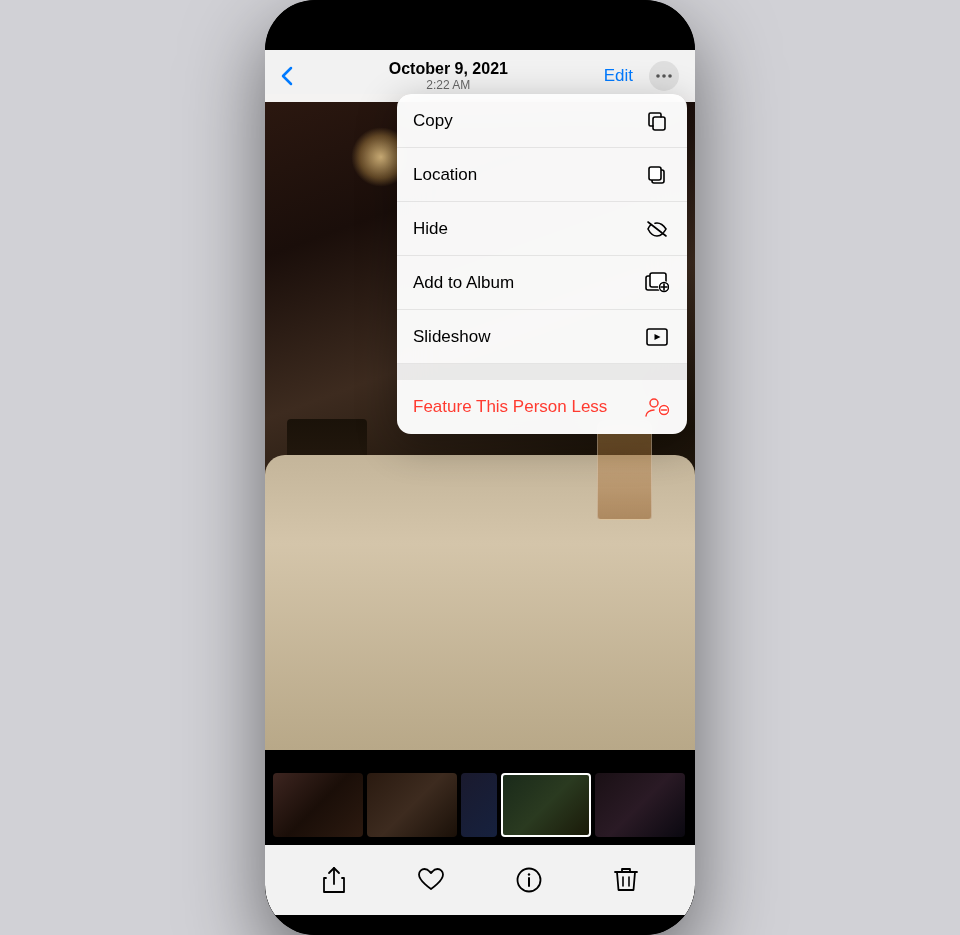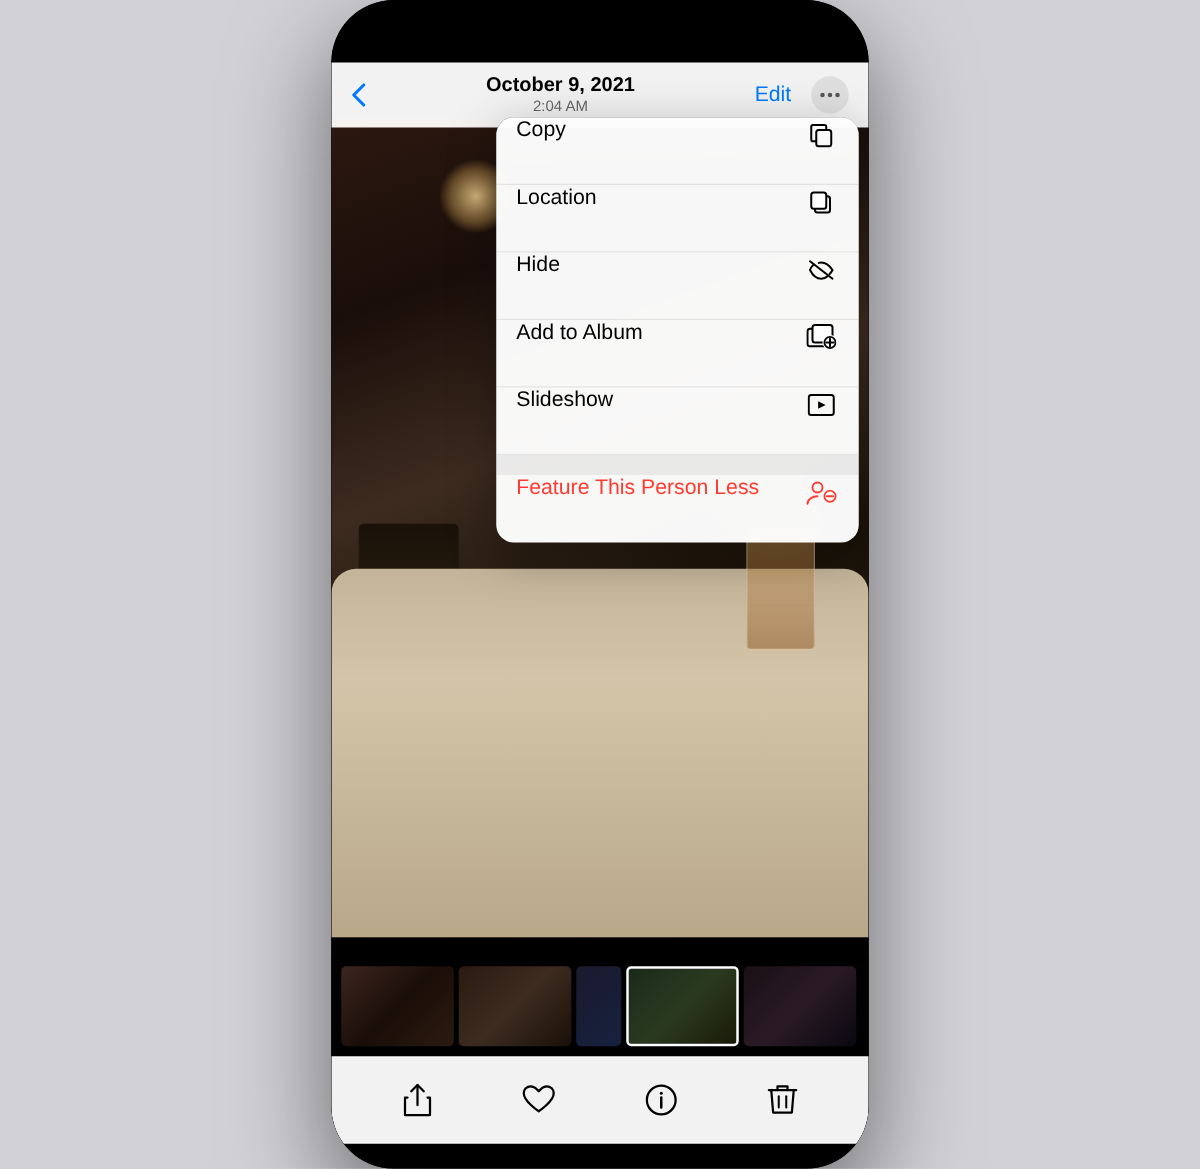--- a/index.html
+++ b/index.html
@@ -159,21 +159,21 @@
       width: 290px;
       background: rgba(255,255,255,0.97);
       border-radius: 14px;
       overflow: hidden;
       box-shadow: 0 10px 40px rgba(0,0,0,0.3);
       z-index: 200;
       backdrop-filter: blur(20px);
     }
     .menu-item {
       display: flex;
-      align-items: flex-start;
+      align-items: center;
       justify-content: space-between;
       padding: 0 16px;
       height: 54px;
       cursor: pointer;
       border-bottom: 1px solid rgba(0,0,0,0.08);
     }
     .menu-item:last-child {
       border-bottom: none;
     }
     .menu-item-label {
@@ -297,21 +297,21 @@
     </div>
 
     <div class="nav-bar">
       <div class="nav-back">
         <svg width="12" height="20" viewBox="0 0 12 20">
           <path d="M10 2 L2 10 L10 18" stroke="#007AFF" stroke-width="2.5" fill="none" stroke-linecap="round" stroke-linejoin="round"></path>
         </svg>
       </div>
       <div class="nav-title">
         <div class="nav-title-date">October 9, 2021</div>
-        <div class="nav-title-time">2:04 AM</div>
+        <div class="nav-title-time">2:22 AM</div>
       </div>
       <div class="nav-right">
         <span class="nav-edit">Edit</span>
         <div class="nav-more">
           <svg width="16" height="4" viewBox="0 0 16 4">
             <circle cx="2" cy="2" r="1.8" fill="#555"></circle>
             <circle cx="8" cy="2" r="1.8" fill="#555"></circle>
             <circle cx="14" cy="2" r="1.8" fill="#555"></circle>
           </svg>
         </div>

